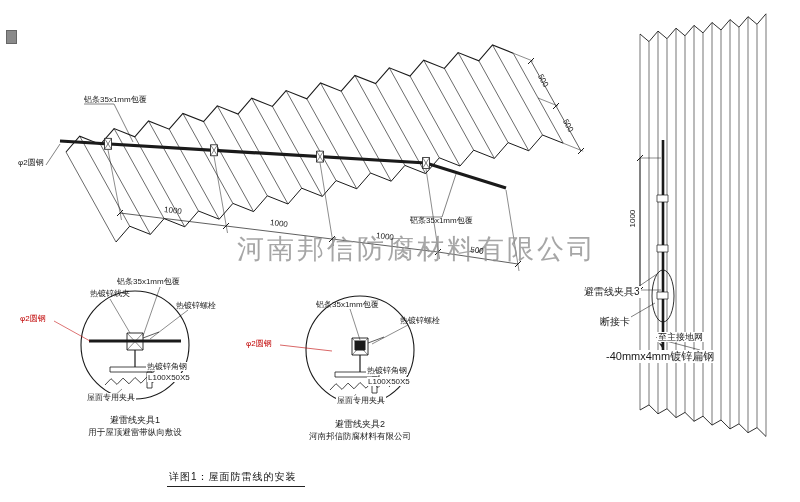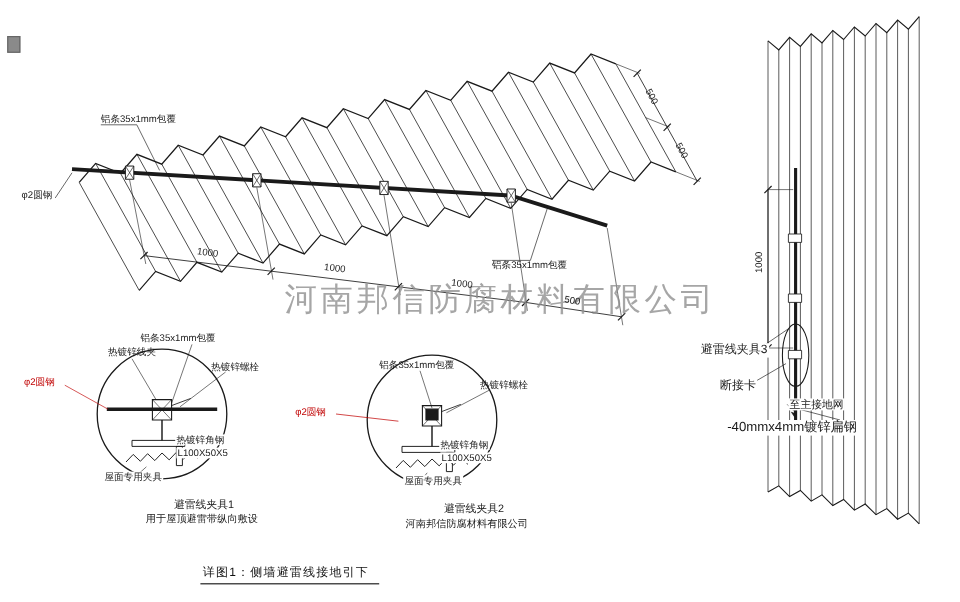--- a/index.html
+++ b/index.html
@@ -8,21 +8,21 @@
   #page{position:relative;width:800px;height:502px;background:#ffffff;overflow:hidden;margin:0 auto}
   #lineart{position:absolute;left:0;top:0;z-index:2}
   .lbl{position:absolute;font-size:8px;color:var(--line,#1a1a1a);white-space:nowrap;line-height:1.15;z-index:5}
   .red{color:var(--red,#c00000)}
   .dim{width:30px;text-align:center;transform-origin:center}
   .wbg{background:#fff;padding:0 1px}
   .wm{position:absolute;left:237px;top:231px;font-size:27px;font-weight:400;letter-spacing:3px;
       color:var(--watermark,#909090);opacity:.8;z-index:4;white-space:nowrap}
   .cap{position:absolute;font-size:10px;color:#111;border-bottom:1px solid #222;
        padding:0 8px 2px 2px;letter-spacing:1px;z-index:5;white-space:nowrap;background:#fff}
-  .ctr{text-align:right}
+  .ctr{text-align:center}
   .stamp{position:absolute;left:6px;top:30px;width:11px;height:14px;background:#8a8a8a;
          border:1px solid #666;z-index:3}
 </style>
 </head>
 <body>
 
 <div id="page">
 
   <svg id="lineart" width="800" height="502" viewBox="0 0 800 502">
       <path d="M66.0 152.0L79.7 136.2L100.4 144.4L114.1 128.6L134.8 136.8L148.5 121.0L169.2 129.2L182.9 113.4L203.6 121.6L217.3 105.8L238.0 114.0L251.7 98.2L272.4 106.4L286.1 90.6L306.8 98.8L320.5 83.0L341.2 91.2L354.9 75.4L375.6 83.6L389.3 67.8L410.0 76.0L423.7 60.2L444.4 68.4L458.1 52.6L478.8 60.8L492.5 45.0L513.2 53.2" stroke="#1a1a1a" stroke-width="1.1" fill="none"></path>
@@ -178,21 +178,21 @@
 
   <div class="lbl" style="left:316px;top:300px">铝条35x1mm包覆</div>
   <div class="lbl" style="left:400px;top:316px">热镀锌螺栓</div>
   <div class="lbl red" style="left:246px;top:339px">φ2圆钢</div>
   <div class="lbl wbg" style="left:366px;top:366px">热镀锌角钢</div>
   <div class="lbl wbg" style="left:367px;top:377px">L100X50X5</div>
   <div class="lbl wbg" style="left:336px;top:396px">屋面专用夹具</div>
   <div class="lbl ctr" style="left:300px;top:419px;width:120px;font-size:9px">避雷线夹具2</div>
   <div class="lbl ctr" style="left:280px;top:432px;width:160px;font-size:8.5px">河南邦信防腐材料有限公司</div>
 
-  <div class="cap" style="left:167px;top:470px">详图1：侧墙避雷线接地引下</div>
+  <div class="cap" style="left:167px;top:470px">详图1：屋面防雷线的安装</div>
 
   <div class="lbl dim" style="left:616px;top:214px;width:34px;transform:rotate(-90deg)">1000</div>
   <div class="lbl wbg" style="left:583px;top:286px;font-size:10px">避雷线夹具3</div>
   <div class="lbl wbg" style="left:599px;top:316px;font-size:10px">断接卡</div>
   <div class="lbl wbg" style="left:657px;top:332px;font-size:9px">至主接地网</div>
   <div class="lbl wbg" style="left:605px;top:350px;font-size:11px">-40mmx4mm镀锌扁钢</div>
 
 </div>
 
 </body></html>

